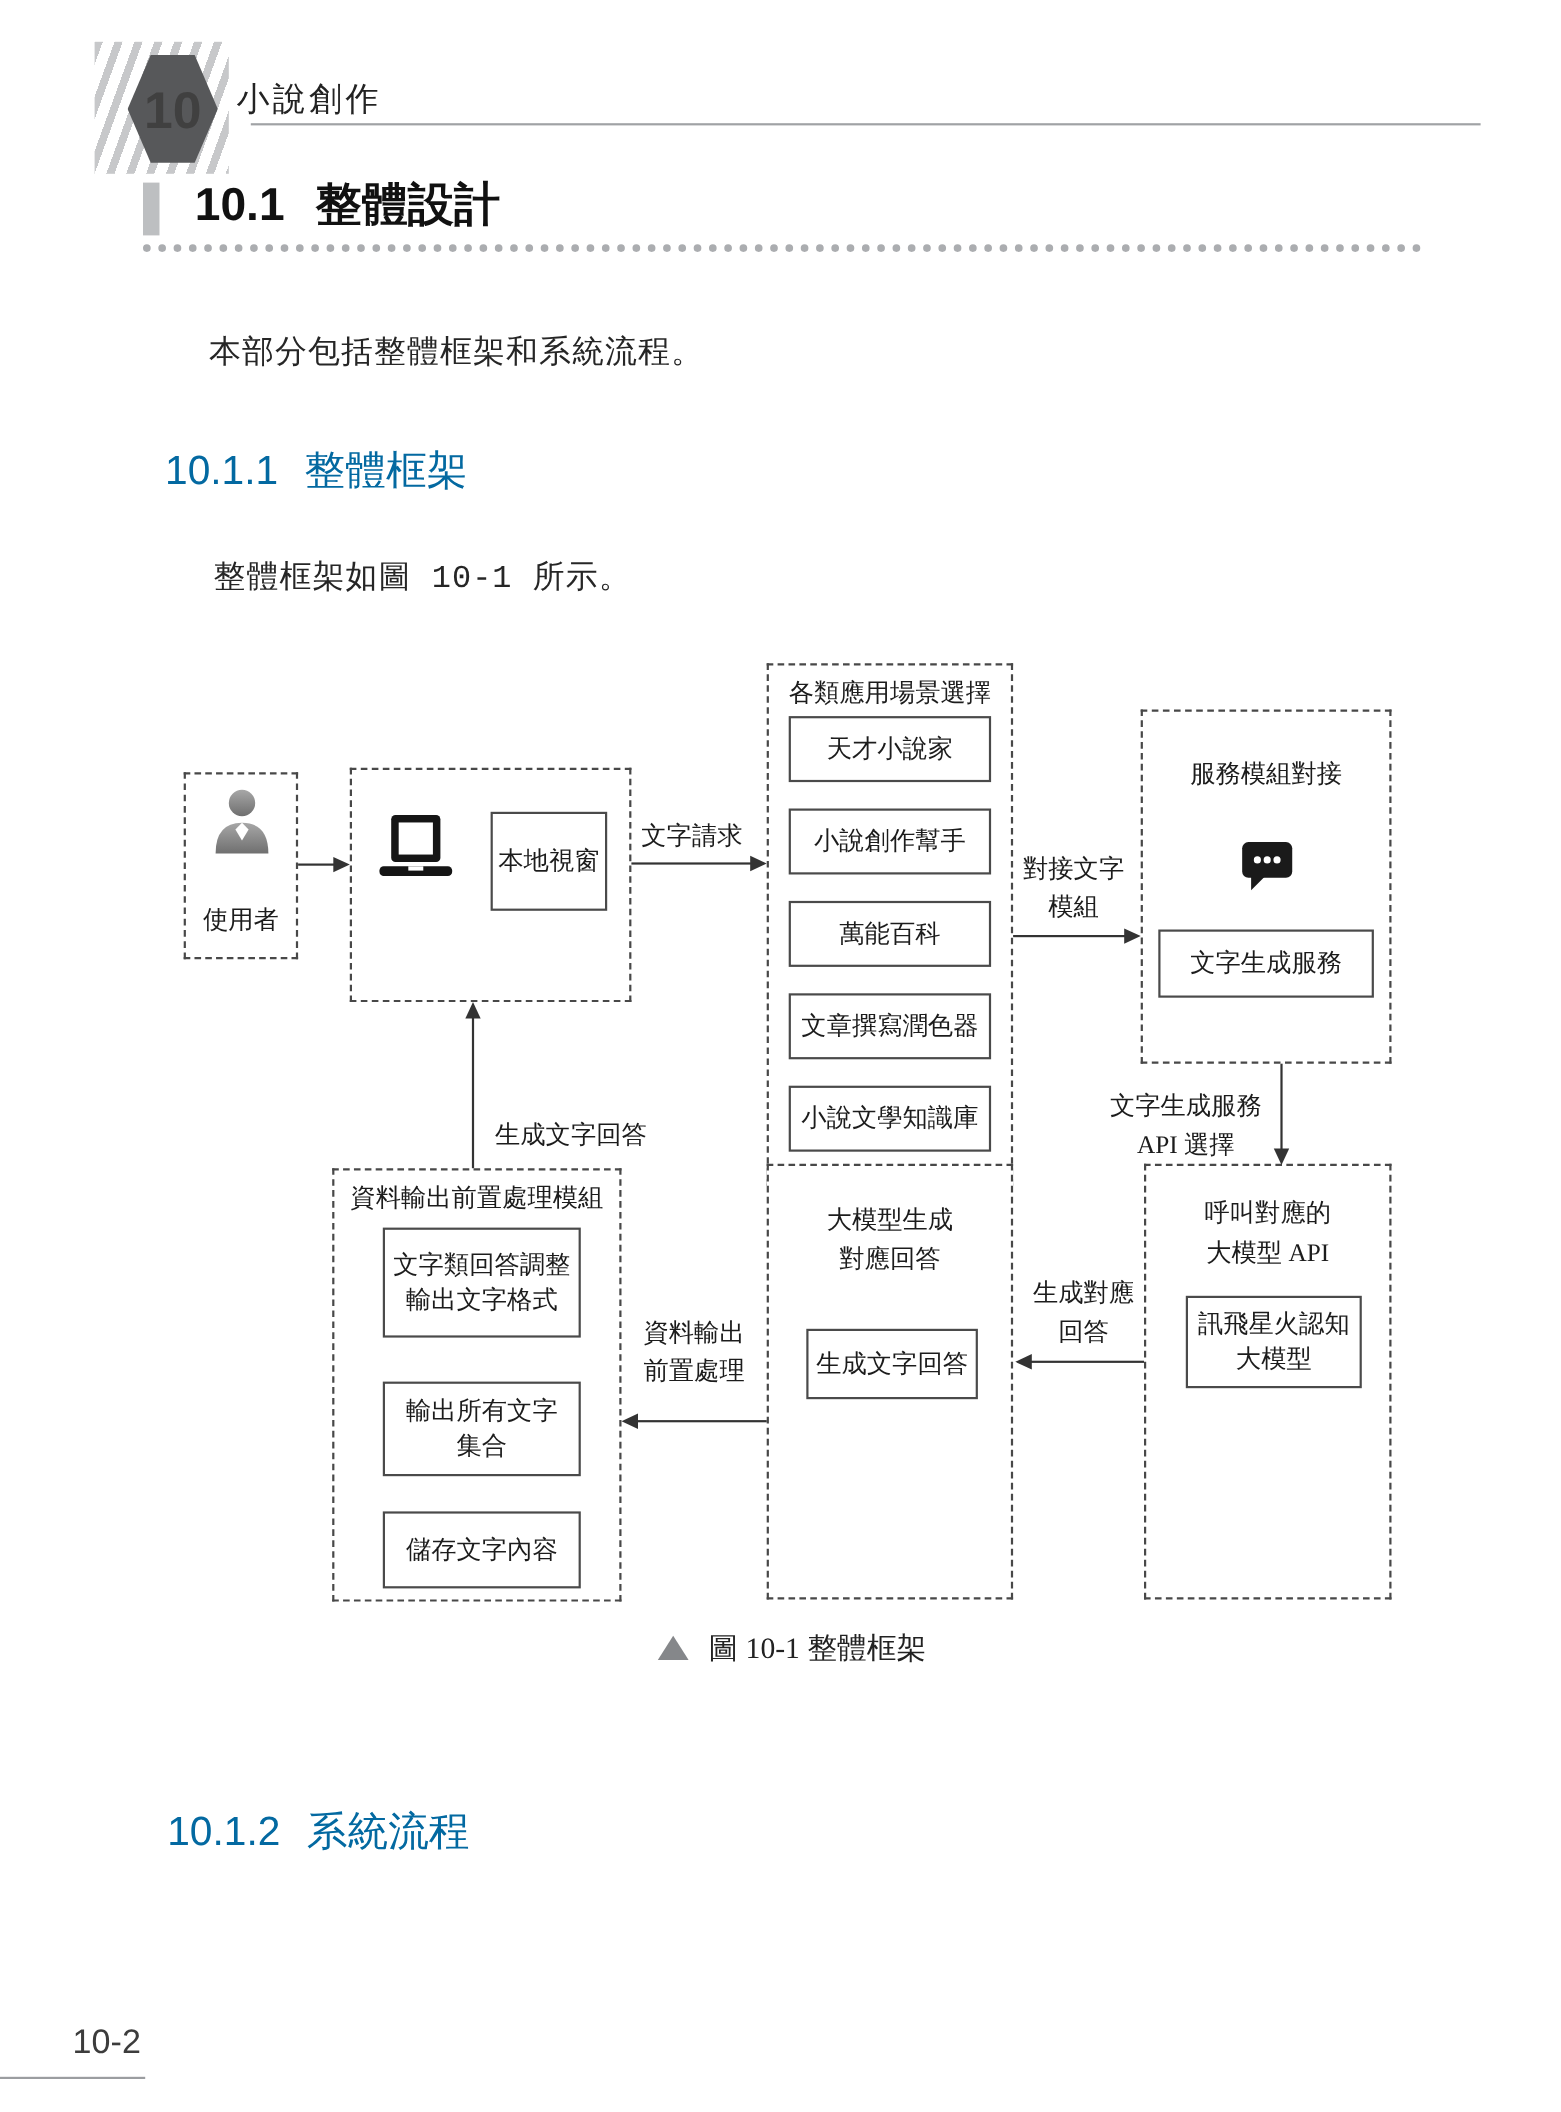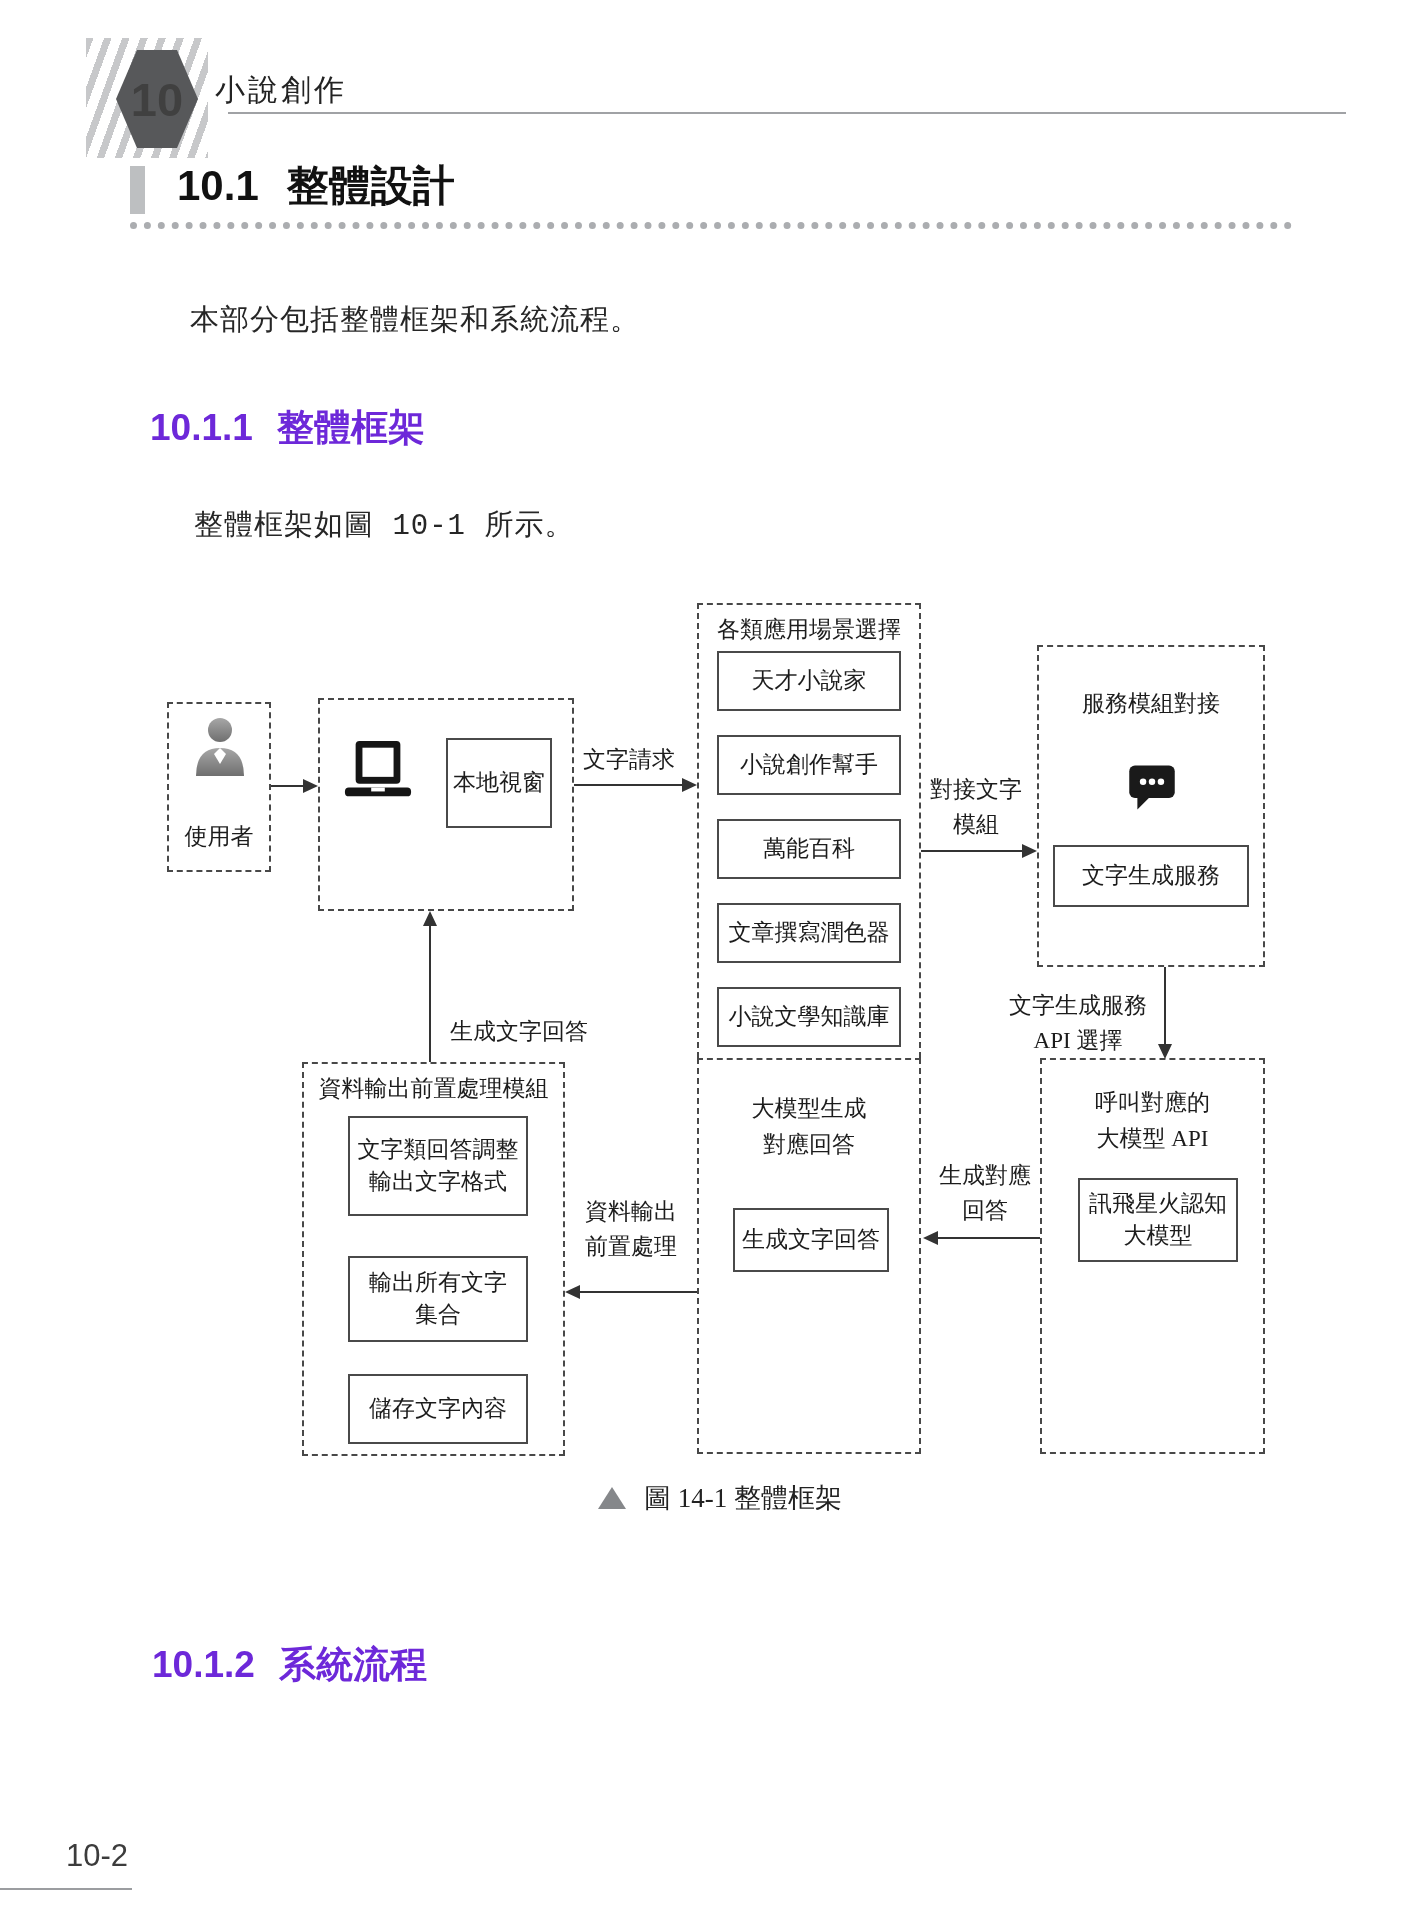--- a/index.html
+++ b/index.html
@@ -17,21 +17,21 @@
   .hdr-rule{position:absolute;left:228px;top:112px;width:1118px;height:2px;background:#a0a2a5;}
 
   
   .s1-bar{position:absolute;left:130px;top:166px;width:15px;height:48px;background:#bdbfc1;}
   .s1-head{position:absolute;left:177px;top:158px;font-family:"Liberation Sans",sans-serif;
     font-weight:bold;font-size:42px;color:#111;}
   .s1-head .num{margin-right:28px;}
   .s1-dots{position:absolute;left:130px;top:213px;width:1162px;height:9px;border-bottom:7px dotted #abadb0;}
   .bodyline{position:absolute;font-size:29px;letter-spacing:1px;color:#262626;font-family:Liberation Mono, monospace;}
   .t1{left:190px;top:300px;}
-  .sub-head{position:absolute;font-family:"Liberation Sans",sans-serif;font-weight:bold;font-size:37px;color:#6d28d9;}
+  .sub-head{position:absolute;font-family:"Liberation Sans",sans-serif;font-weight:normal;font-size:37px;color:#0369a1;}
   .h1011{left:150px;top:403px;}
   .t2{left:194px;top:505px;}
   .h1012{left:152px;top:1640px;}
   .t3{left:230px;top:1778px;}
 
   
   .box-dashed{position:absolute;border:2px dashed #484848;background:#fff;box-sizing:border-box;}
   .box-solid{position:absolute;border:2px solid #4a4a4a;background:#fff;box-sizing:border-box;
     display:flex;flex-direction:column;align-items:center;justify-content:center;text-align:center;
     font-size:23px;line-height:32px;color:#1c1c1c;}
@@ -210,21 +210,21 @@
     <div>資料輸出</div>
     <div>前置處理</div>
   </div>
 
   <div class="vline" style="left:429px;top:924px;height:138px;"></div>
   <div class="ah-u" style="left:423px;top:911px;"></div>
   <div class="lbl" style="left:450px;top:1014px;width:180px;text-align:left;">生成文字回答</div>
 
   <div class="caption">
     <span class="cap-tri"></span>
-    <span class="cap-text">圖 14-1  整體框架</span>
+    <span class="cap-text">圖 10-1  整體框架</span>
   </div>
 
   <div class="sub-head h1012">
     <span class="num" style="margin-right:24px">10.1.2</span><span>系統流程</span>
   </div>
 
   <div class="page-num">10-2</div>
   <div class="page-rule"></div>
 
 </div>

